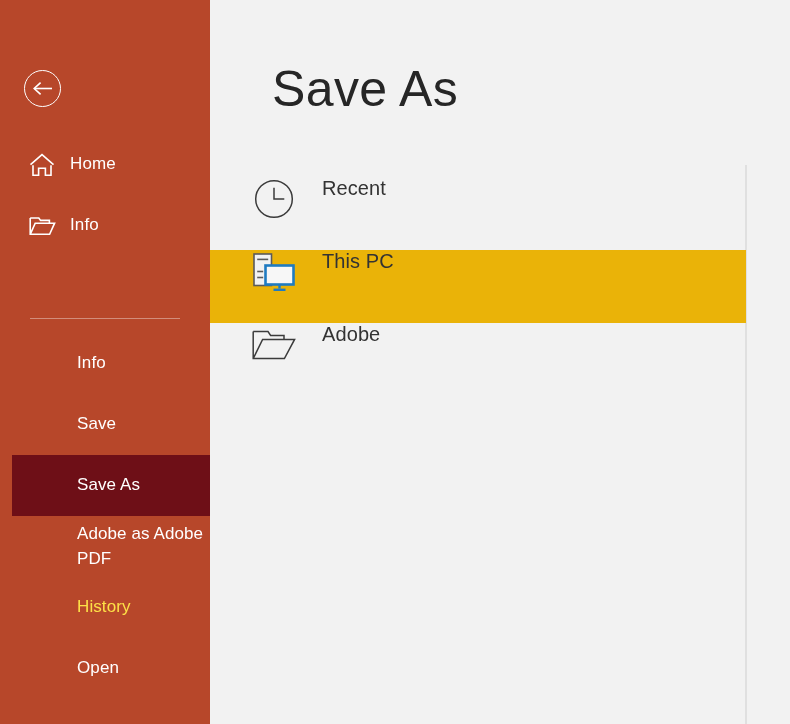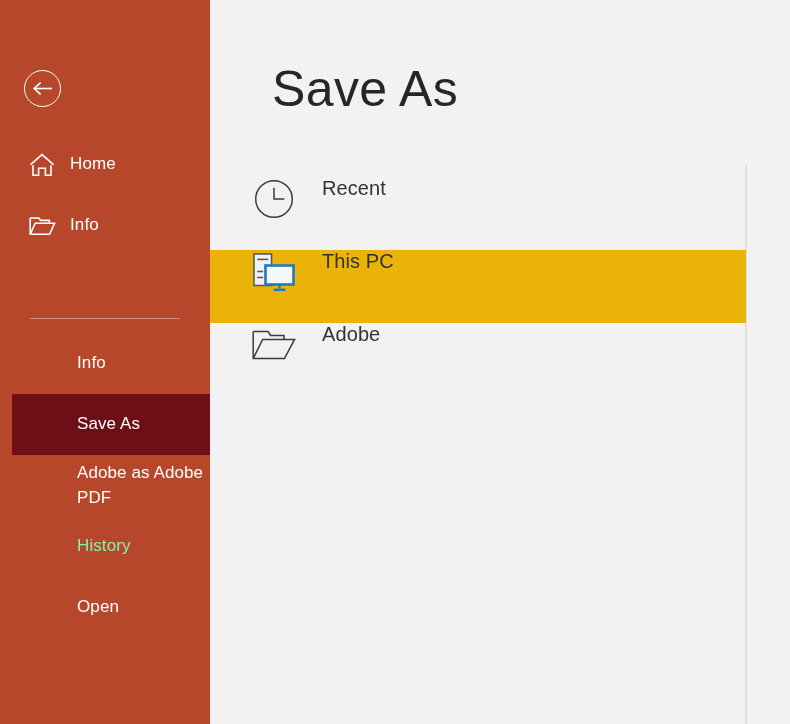--- a/index.html
+++ b/index.html
@@ -101,21 +101,21 @@
     align-items: center;
     min-height: 61px;
     padding: 6px 18px 6px 65px;
     cursor: pointer;
     color: #ffffff;
     font-size: 17px;
     line-height: 1.45;
     letter-spacing: 0.1px;
   }
   .nav-item.selected { background: #6e0f17; }
-  .nav-item.disabled { color: #86efac; cursor: default; }
+  .nav-item.disabled { color: #fde047; cursor: default; }
 
   
   #main {
     position: relative;
     flex: 1 1 auto;
     height: 724px;
     background: #f2f2f2;
   }
 
   #page-title {
@@ -213,20 +213,23 @@
         <span class="lbl">Info</span>
       </div>
 
     </div>
 
     <div class="nav-divider"></div>
 
     <div class="nav-bottom">
       <div class="nav-item">
         <span>Info</span>
+      </div>
+      <div class="nav-item">
+        <span>Save</span>
       </div>
       <div class="nav-item selected">
         <span>Save As</span>
       </div>
       <div class="nav-item">
         <span>Adobe as Adobe PDF</span>
       </div>
       <div class="nav-item disabled">
         <span>History</span>
       </div>

